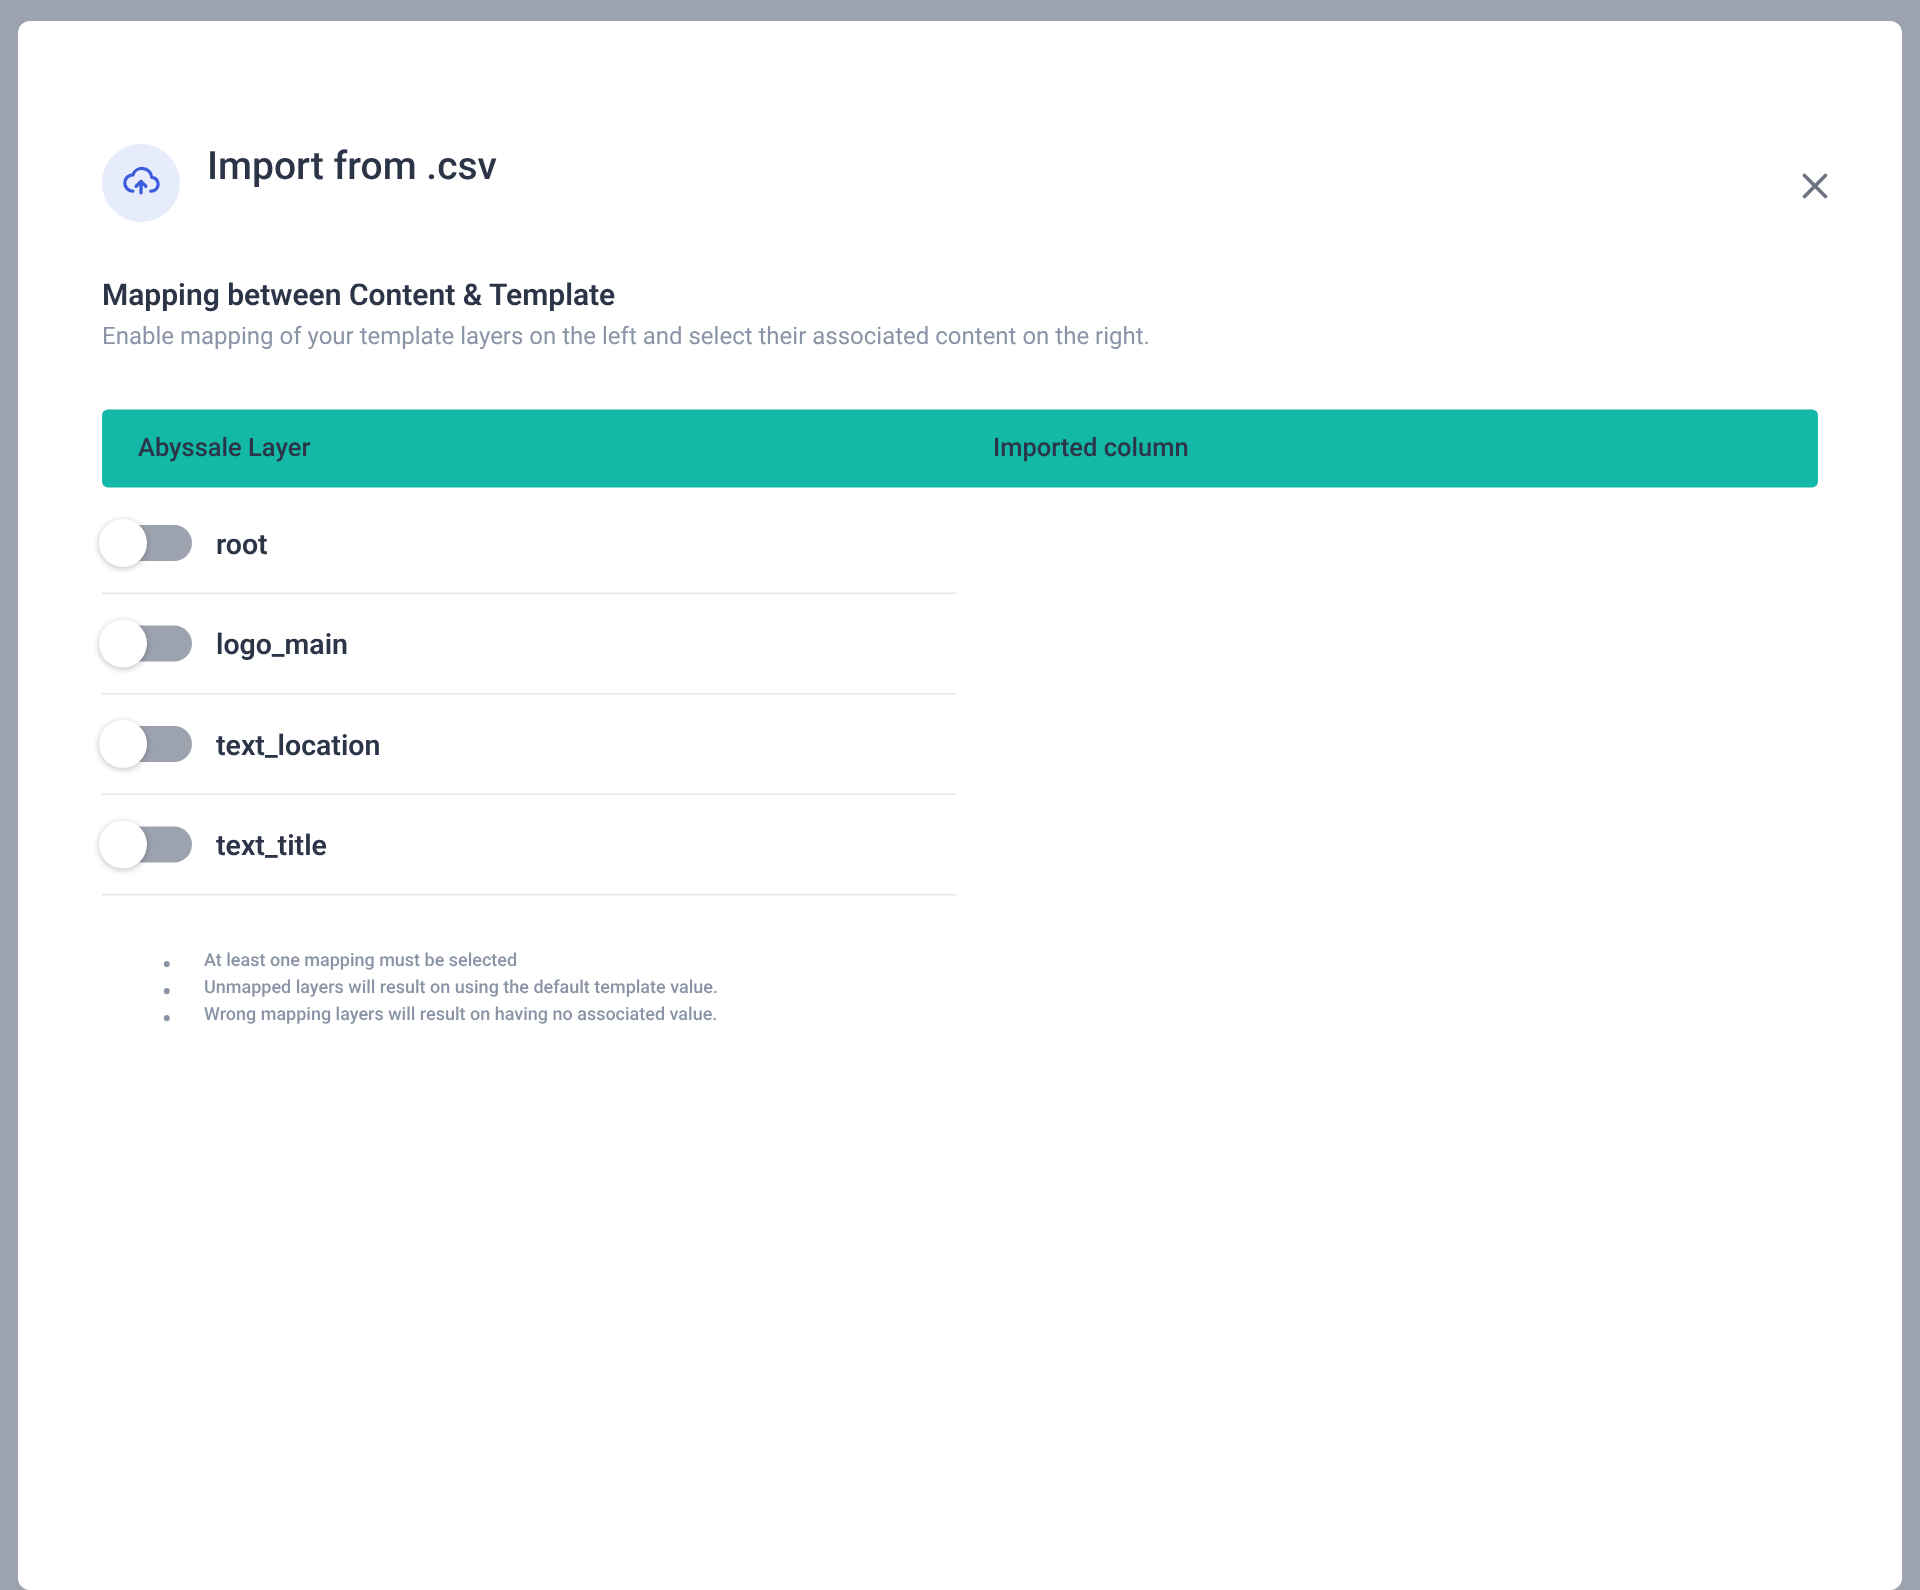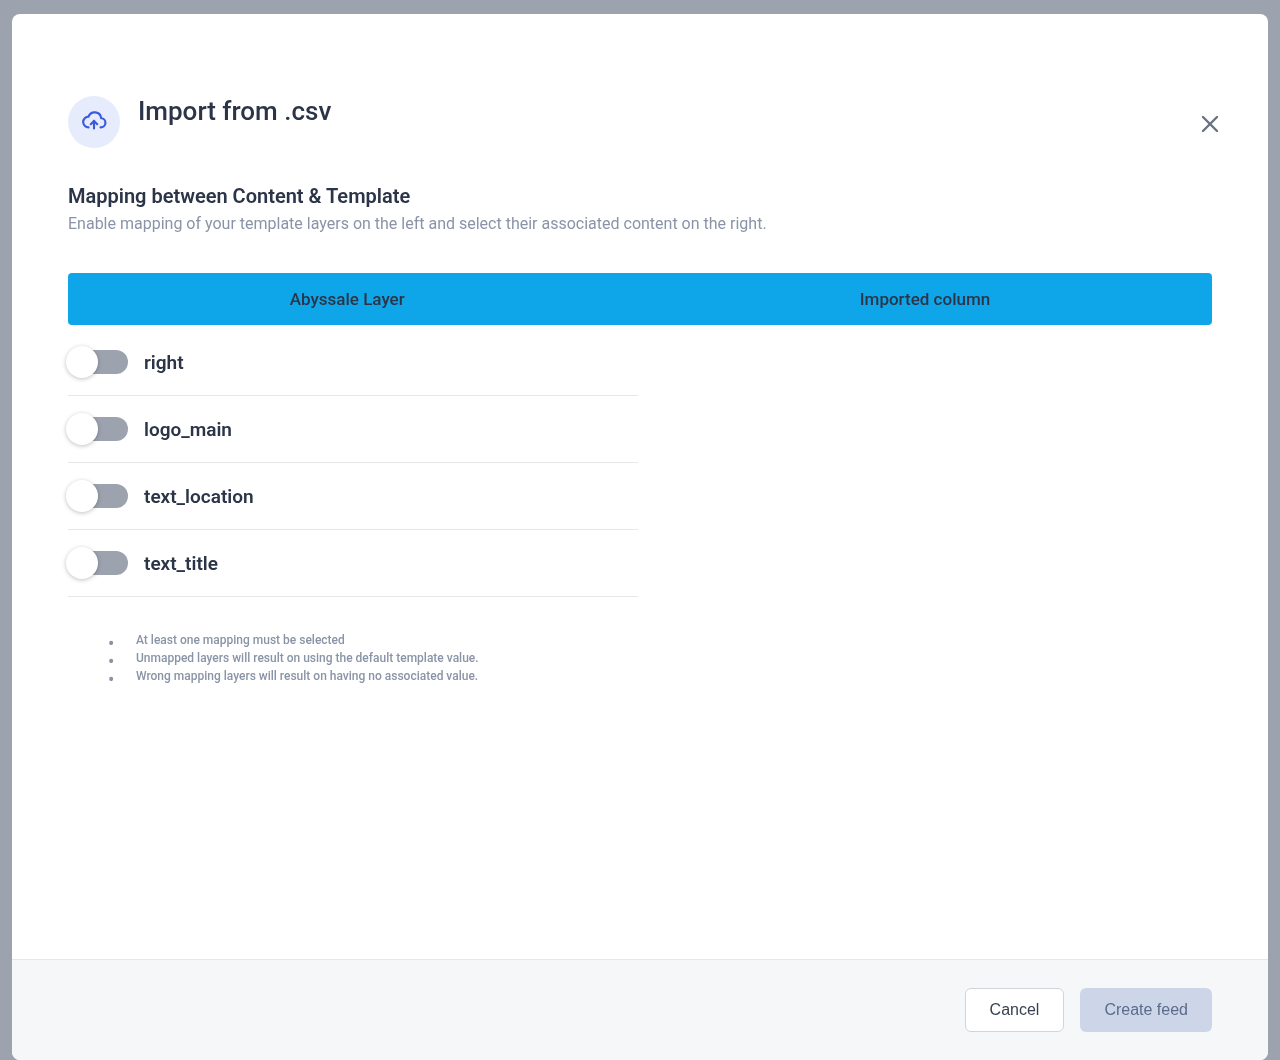--- a/index.html
+++ b/index.html
@@ -100,25 +100,24 @@
     }
 
     .section-subtitle {
       font-size: 16px;
       color: #8a94a6;
       margin-bottom: 40px;
     }
 
     .table-header {
       display: flex;
-      background: #0ea5e9;
+      background: #14b8a6;
       border-radius: 4px;
       padding: 16px 24px;
       margin-bottom: 4px;
-      justify-content: center;
     }
 
     .table-header-col {
       font-size: 17px;
       font-weight: 500;
       color: #2c3548;
     }
 
     .table-header-col:first-child {
       width: 570px;
@@ -246,21 +245,21 @@
     <p class="section-subtitle">Enable mapping of your template layers on the left and select their associated content on the right.</p>
 
     <div class="table-header">
       <div class="table-header-col">Abyssale Layer</div>
       <div class="table-header-col">Imported column</div>
     </div>
 
     <div class="layer-list">
       <div class="layer-row">
         <div class="toggle"></div>
-        <span class="layer-label">right</span>
+        <span class="layer-label">root</span>
       </div>
       <div class="layer-row">
         <div class="toggle"></div>
         <span class="layer-label">logo_main</span>
       </div>
       <div class="layer-row">
         <div class="toggle"></div>
         <span class="layer-label">text_location</span>
       </div>
       <div class="layer-row">
@@ -269,18 +268,14 @@
       </div>
     </div>
 
     <ul class="hints">
       <li>At least one mapping must be selected</li>
       <li>Unmapped layers will result on using the default template value.</li>
       <li>Wrong mapping layers will result on having no associated value.</li>
     </ul>
   </div>
 
-  <div class="modal-footer">
-    <button class="btn btn-secondary">Cancel</button>
-    <button class="btn btn-primary">Create feed</button>
-  </div>
 
 </div>
 
 </body></html>

